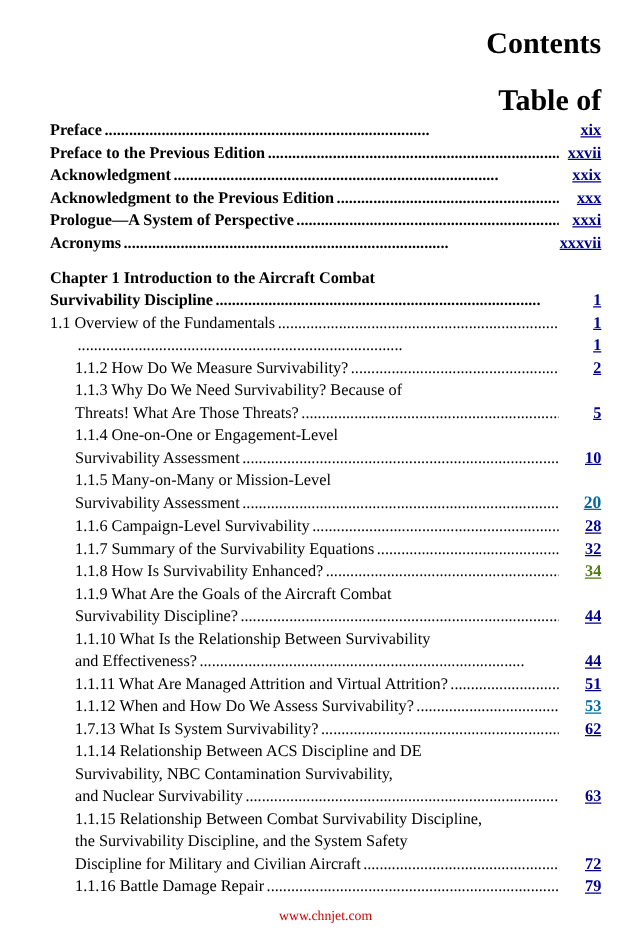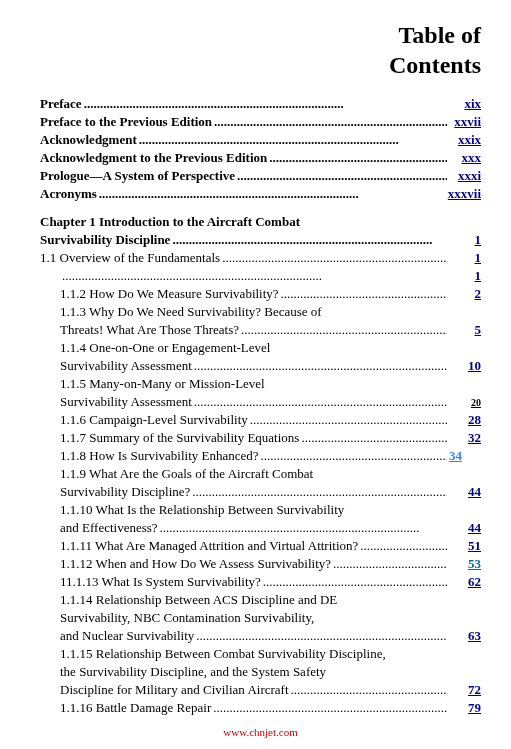--- a/index.html
+++ b/index.html
@@ -20,22 +20,22 @@
       text-align: center;
       margin-top: 10px;
       font-size: 11px;
       color: #cc0000;
     }
   </style>
 </head>
 <body>
 
 <div>
+  <div style="font-size:24px;font-weight:bold;text-align:right;line-height:1.25;margin-bottom:16px;">Contents</div>
   <div style="font-size:24px;font-weight:bold;text-align:right;line-height:1.25;">Table of</div>
-  <div style="font-size:24px;font-weight:bold;text-align:right;line-height:1.25;margin-bottom:16px;">Contents</div>
 </div>
 
 <div id="toc-container">
     <div style="display: flex; align-items: baseline; margin-bottom: 2px; font-family: &quot;Times New Roman&quot;, Times, serif; font-size: 13px; padding-left: 0px; font-weight: bold;">
       <span style="white-space: nowrap; flex-shrink: 0;">Preface</span>
       <span style="flex: 1 1 0%; overflow: hidden; text-overflow: clip; white-space: nowrap; margin: 0px 2px; letter-spacing: 0px;">................................................................................</span>
       <span style="flex-shrink: 0; color: rgb(0, 0, 139); font-weight: bold; text-decoration: underline; min-width: 32px; text-align: right; font-size: 13px;">xix</span>
     </div>
     <div style="display: flex; align-items: baseline; margin-bottom: 2px; font-family: &quot;Times New Roman&quot;, Times, serif; font-size: 13px; padding-left: 0px; font-weight: bold;">
       <span style="white-space: nowrap; flex-shrink: 0;">Preface to the Previous Edition</span>
@@ -100,36 +100,36 @@
       <span style="white-space: nowrap; flex-shrink: 0;">    Survivability Assessment</span>
       <span style="flex: 1 1 0%; overflow: hidden; text-overflow: clip; white-space: nowrap; margin: 0px 2px; letter-spacing: 0px;">................................................................................</span>
       <span style="flex-shrink: 0; color: rgb(0, 0, 139); font-weight: bold; text-decoration: underline; min-width: 32px; text-align: right; font-size: 13px;">10</span>
     </div>
     <div style="display: flex; align-items: baseline; margin-bottom: 2px; font-family: &quot;Times New Roman&quot;, Times, serif; font-size: 13px; padding-left: 20px;">
       <span style="white-space: nowrap; flex-shrink: 0;">1.1.5   Many-on-Many or Mission-Level</span>
     </div>
     <div style="display: flex; align-items: baseline; margin-bottom: 2px; font-family: &quot;Times New Roman&quot;, Times, serif; font-size: 13px; padding-left: 20px;">
       <span style="white-space: nowrap; flex-shrink: 0;">    Survivability Assessment</span>
       <span style="flex: 1 1 0%; overflow: hidden; text-overflow: clip; white-space: nowrap; margin: 0px 2px; letter-spacing: 0px;">................................................................................</span>
-      <span style="flex-shrink: 0; color: #000000; font-weight: bold; text-decoration: underline; min-width: 32px; text-align: right; font-size: 10px;">20</span>
+      <span style="flex-shrink: 0; color: #0369a1; font-weight: bold; text-decoration: underline; min-width: 32px; text-align: right; font-size: 14px;">20</span>
     </div>
     <div style="display: flex; align-items: baseline; margin-bottom: 2px; font-family: &quot;Times New Roman&quot;, Times, serif; font-size: 13px; padding-left: 20px;">
       <span style="white-space: nowrap; flex-shrink: 0;">1.1.6   Campaign-Level Survivability</span>
       <span style="flex: 1 1 0%; overflow: hidden; text-overflow: clip; white-space: nowrap; margin: 0px 2px; letter-spacing: 0px;">................................................................................</span>
       <span style="flex-shrink: 0; color: rgb(0, 0, 139); font-weight: bold; text-decoration: underline; min-width: 32px; text-align: right; font-size: 13px;">28</span>
     </div>
     <div style="display: flex; align-items: baseline; margin-bottom: 2px; font-family: &quot;Times New Roman&quot;, Times, serif; font-size: 13px; padding-left: 20px;">
       <span style="white-space: nowrap; flex-shrink: 0;">1.1.7   Summary of the Survivability Equations</span>
       <span style="flex: 1 1 0%; overflow: hidden; text-overflow: clip; white-space: nowrap; margin: 0px 2px; letter-spacing: 0px;">................................................................................</span>
       <span style="flex-shrink: 0; color: rgb(0, 0, 139); font-weight: bold; text-decoration: underline; min-width: 32px; text-align: right; font-size: 13px;">32</span>
     </div>
     <div style="display: flex; align-items: baseline; margin-bottom: 2px; font-family: &quot;Times New Roman&quot;, Times, serif; font-size: 13px; padding-left: 20px;">
       <span style="white-space: nowrap; flex-shrink: 0;">1.1.8   How Is Survivability Enhanced?</span>
       <span style="flex: 1 1 0%; overflow: hidden; text-overflow: clip; white-space: nowrap; margin: 0px 2px; letter-spacing: 0px;">................................................................................</span>
-      <span style="flex-shrink: 0; color: #3b82f6; font-weight: bold; text-decoration: underline; min-width: 32px; text-align: left; font-size: 13px;">34</span>
+      <span style="flex-shrink: 0; color: #4d7c0f; font-weight: bold; text-decoration: underline; min-width: 32px; text-align: right; font-size: 13px;">34</span>
     </div>
     <div style="display: flex; align-items: baseline; margin-bottom: 2px; font-family: &quot;Times New Roman&quot;, Times, serif; font-size: 13px; padding-left: 20px;">
       <span style="white-space: nowrap; flex-shrink: 0;">1.1.9   What Are the Goals of the Aircraft Combat</span>
     </div>
     <div style="display: flex; align-items: baseline; margin-bottom: 2px; font-family: &quot;Times New Roman&quot;, Times, serif; font-size: 13px; padding-left: 20px;">
       <span style="white-space: nowrap; flex-shrink: 0;">    Survivability Discipline?</span>
       <span style="flex: 1 1 0%; overflow: hidden; text-overflow: clip; white-space: nowrap; margin: 0px 2px; letter-spacing: 0px;">................................................................................</span>
       <span style="flex-shrink: 0; color: rgb(0, 0, 139); font-weight: bold; text-decoration: underline; min-width: 32px; text-align: right; font-size: 13px;">44</span>
     </div>
     <div style="display: flex; align-items: baseline; margin-bottom: 2px; font-family: &quot;Times New Roman&quot;, Times, serif; font-size: 13px; padding-left: 20px;">
@@ -144,21 +144,21 @@
       <span style="white-space: nowrap; flex-shrink: 0;">1.1.11  What Are Managed Attrition and Virtual Attrition?</span>
       <span style="flex: 1 1 0%; overflow: hidden; text-overflow: clip; white-space: nowrap; margin: 0px 2px; letter-spacing: 0px;">................................................................................</span>
       <span style="flex-shrink: 0; color: rgb(0, 0, 139); font-weight: bold; text-decoration: underline; min-width: 32px; text-align: right; font-size: 13px;">51</span>
     </div>
     <div style="display: flex; align-items: baseline; margin-bottom: 2px; font-family: &quot;Times New Roman&quot;, Times, serif; font-size: 13px; padding-left: 20px;">
       <span style="white-space: nowrap; flex-shrink: 0;">1.1.12  When and How Do We Assess Survivability?</span>
       <span style="flex: 1 1 0%; overflow: hidden; text-overflow: clip; white-space: nowrap; margin: 0px 2px; letter-spacing: 0px;">................................................................................</span>
       <span style="flex-shrink: 0; color: #0369a1; font-weight: bold; text-decoration: underline; min-width: 32px; text-align: right; font-size: 13px;">53</span>
     </div>
     <div style="display: flex; align-items: baseline; margin-bottom: 2px; font-family: &quot;Times New Roman&quot;, Times, serif; font-size: 13px; padding-left: 20px;">
-      <span style="white-space: nowrap; flex-shrink: 0;">11.1.13  What Is System Survivability?</span>
+      <span style="white-space: nowrap; flex-shrink: 0;">1.7.13  What Is System Survivability?</span>
       <span style="flex: 1 1 0%; overflow: hidden; text-overflow: clip; white-space: nowrap; margin: 0px 2px; letter-spacing: 0px;">................................................................................</span>
       <span style="flex-shrink: 0; color: rgb(0, 0, 139); font-weight: bold; text-decoration: underline; min-width: 32px; text-align: right; font-size: 13px;">62</span>
     </div>
     <div style="display: flex; align-items: baseline; margin-bottom: 2px; font-family: &quot;Times New Roman&quot;, Times, serif; font-size: 13px; padding-left: 20px;">
       <span style="white-space: nowrap; flex-shrink: 0;">1.1.14  Relationship Between ACS Discipline and DE</span>
     </div>
     <div style="display: flex; align-items: baseline; margin-bottom: 2px; font-family: &quot;Times New Roman&quot;, Times, serif; font-size: 13px; padding-left: 20px;">
       <span style="white-space: nowrap; flex-shrink: 0;">    Survivability, NBC Contamination Survivability,</span>
     </div>
     <div style="display: flex; align-items: baseline; margin-bottom: 2px; font-family: &quot;Times New Roman&quot;, Times, serif; font-size: 13px; padding-left: 20px;">

